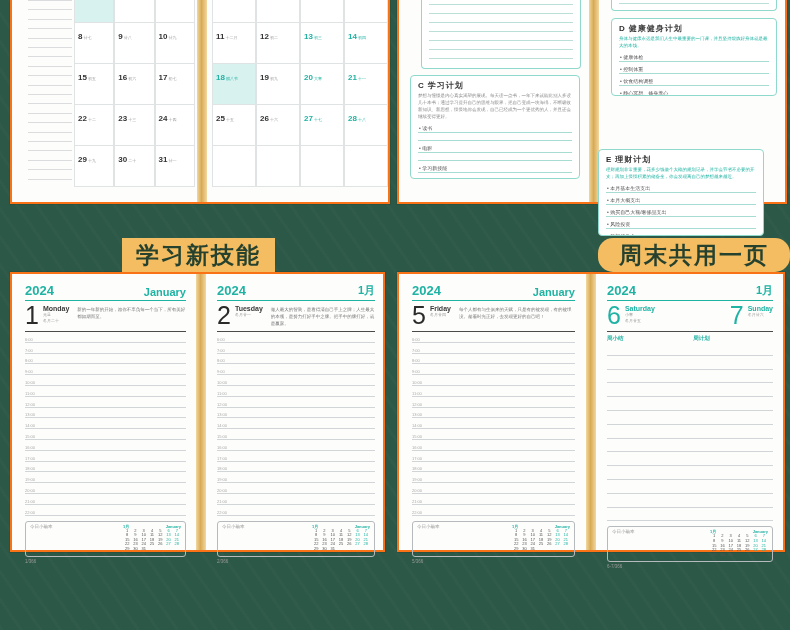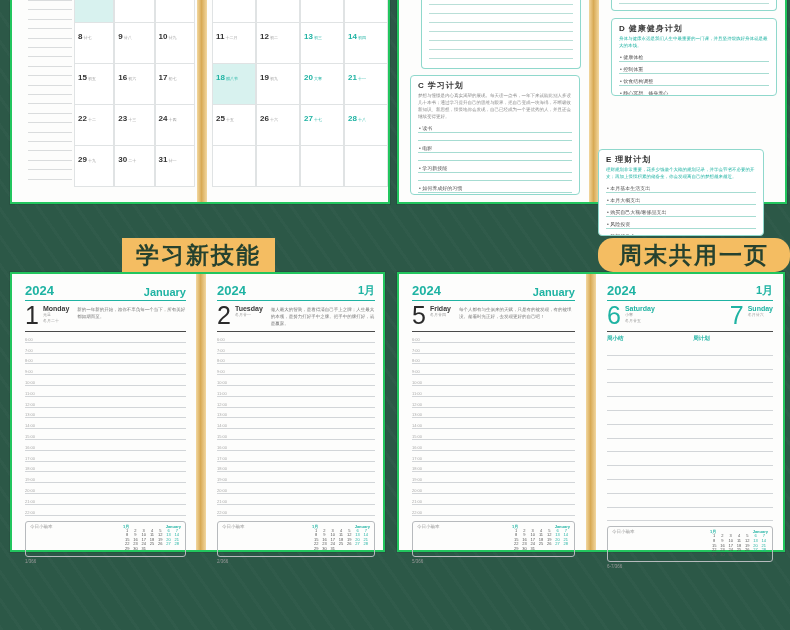--- a/index.html
+++ b/index.html
@@ -1,20 +1,20 @@
 <!DOCTYPE html>
 <html><head>
 <meta charset="utf-8">
 <style>
   html,body{margin:0;padding:0;}
   .stage{position:relative;width:790px;height:630px;background:#2c5847;overflow:hidden;
          font-family:"Liberation Sans","DejaVu Sans",sans-serif;}
   .stage::before{content:"";position:absolute;inset:0;
     background:repeating-linear-gradient(55deg,rgba(255,255,255,.02) 0 3px,transparent 3px 16px);}
-  .panel{position:absolute;background:#fdfdfc;border:2px solid #22c55e;box-sizing:border-box;
+  .panel{position:absolute;background:#fdfdfc;border:2px solid #f97316;box-sizing:border-box;
          box-shadow:0 0 0 1px rgba(0,0,0,.08);}
   #tl{left:10px;top:-2px;width:380px;height:206px;border-top:none;}
   #tr{left:397px;top:-2px;width:390px;height:206px;border-top:none;}
   #bl{left:10px;top:272px;width:375px;height:280px;}
   #br{left:397px;top:272px;width:388px;height:280px;}
   .spine{position:absolute;top:0;bottom:0;width:10px;
          background:linear-gradient(90deg,#f2d79f,#d8aa55 45%,#f2d79f);}
   
   .tag{position:absolute;top:238px;height:34px;background:#f4bd62;color:#26422f;
        font-weight:600;font-size:23px;display:flex;align-items:center;justify-content:center;
@@ -146,21 +146,21 @@
   <div class="panel" id="tr">
     <div class="pbox cut" id="lined-top-left" style="left:22px;top:0;width:160px;height:71px">
         <div class="pline" style="margin-top: 2px;"></div>
         <div class="pline"></div>
         <div class="pline"></div>
         <div class="pline"></div>
         <div class="pline"></div>
         <div class="pline"></div>
         <div class="pline"></div>
       </div>
-    <div id="box-study" class="pbox" style="left: 11px; top: 77px; width: 170px; height: 120px; position: absolute;">
+    <div id="box-study" class="pbox" style="left: 11px; top: 77px; width: 170px; height: 104px; position: absolute;">
         <div class="ptitle"><span class="plet">C</span><span>学习计划</span></div>
         <div class="ppara">梦想与憧憬是内心真实渴望的展现。每天读一点书，一年下来就能比别人多读几十本书；通过学习提升自己的思维与眼界，把自己变成一块海绵，不断吸收新知识、新思想，慢慢地你会发现，自己已经成为一个更优秀的人，并且还会继续变得更好。</div>
         <div class="pbullet">•  读书</div>
         <div class="bline"></div>
         <div class="pbullet">•  电影</div>
         <div class="bline"></div>
         <div class="pbullet">•  学习新技能</div>
         <div class="bline"></div>
         <div class="pbullet">•  如何养成好的习惯</div>
       </div>

